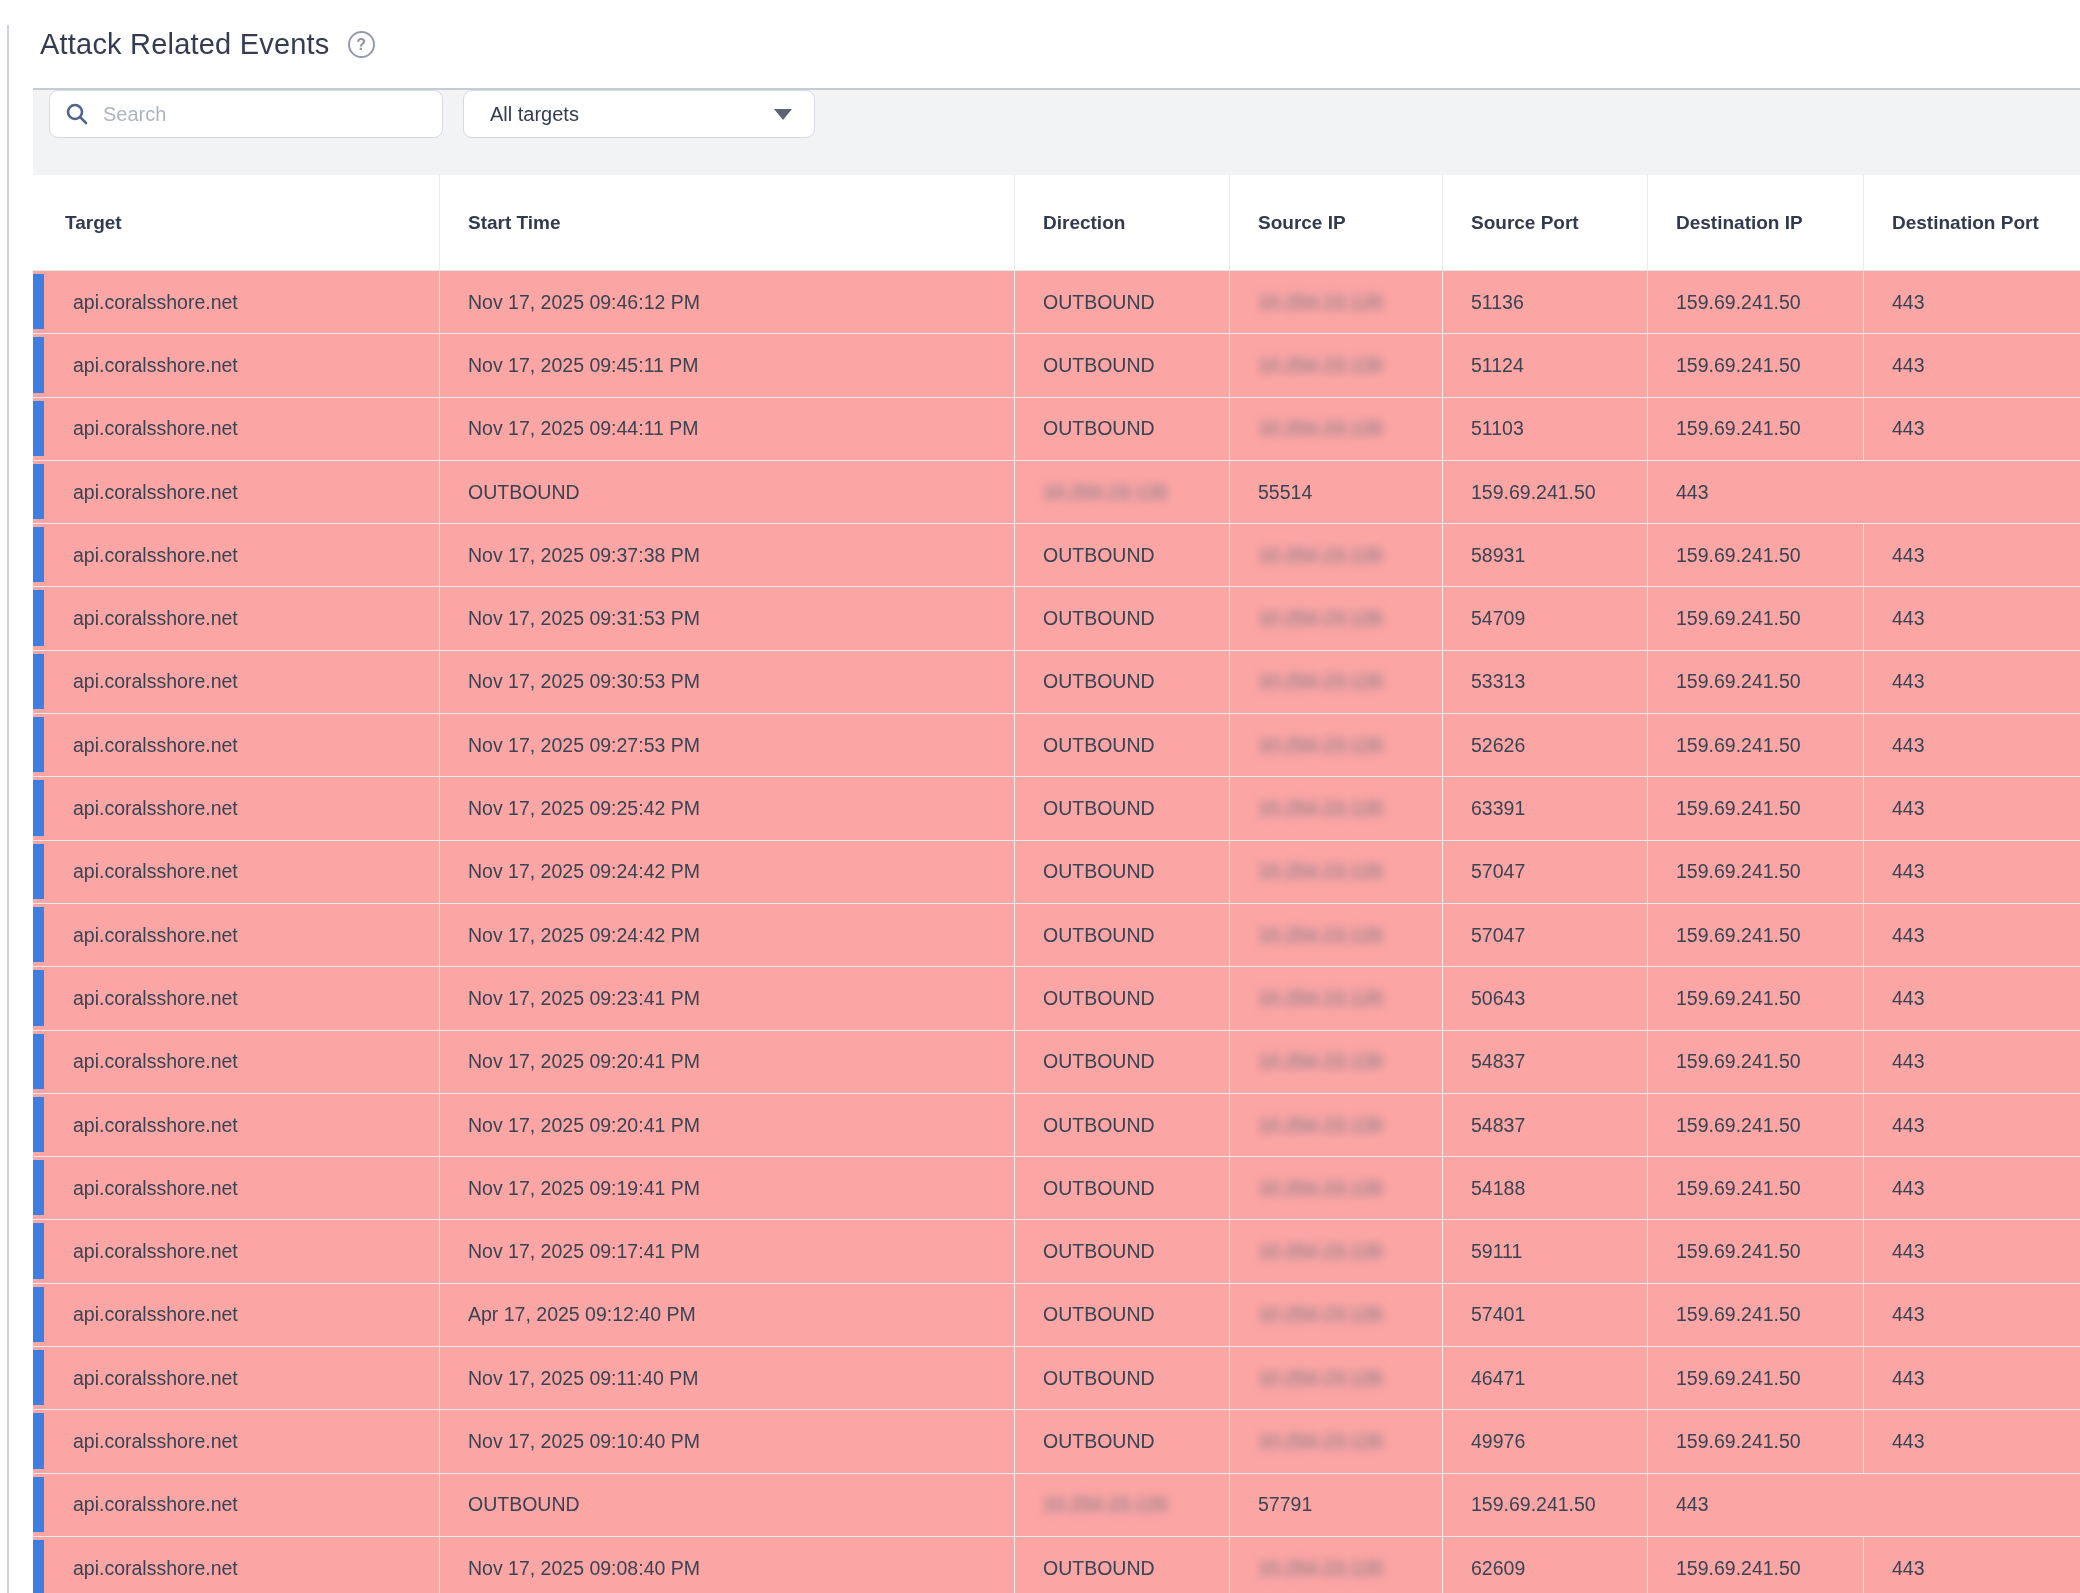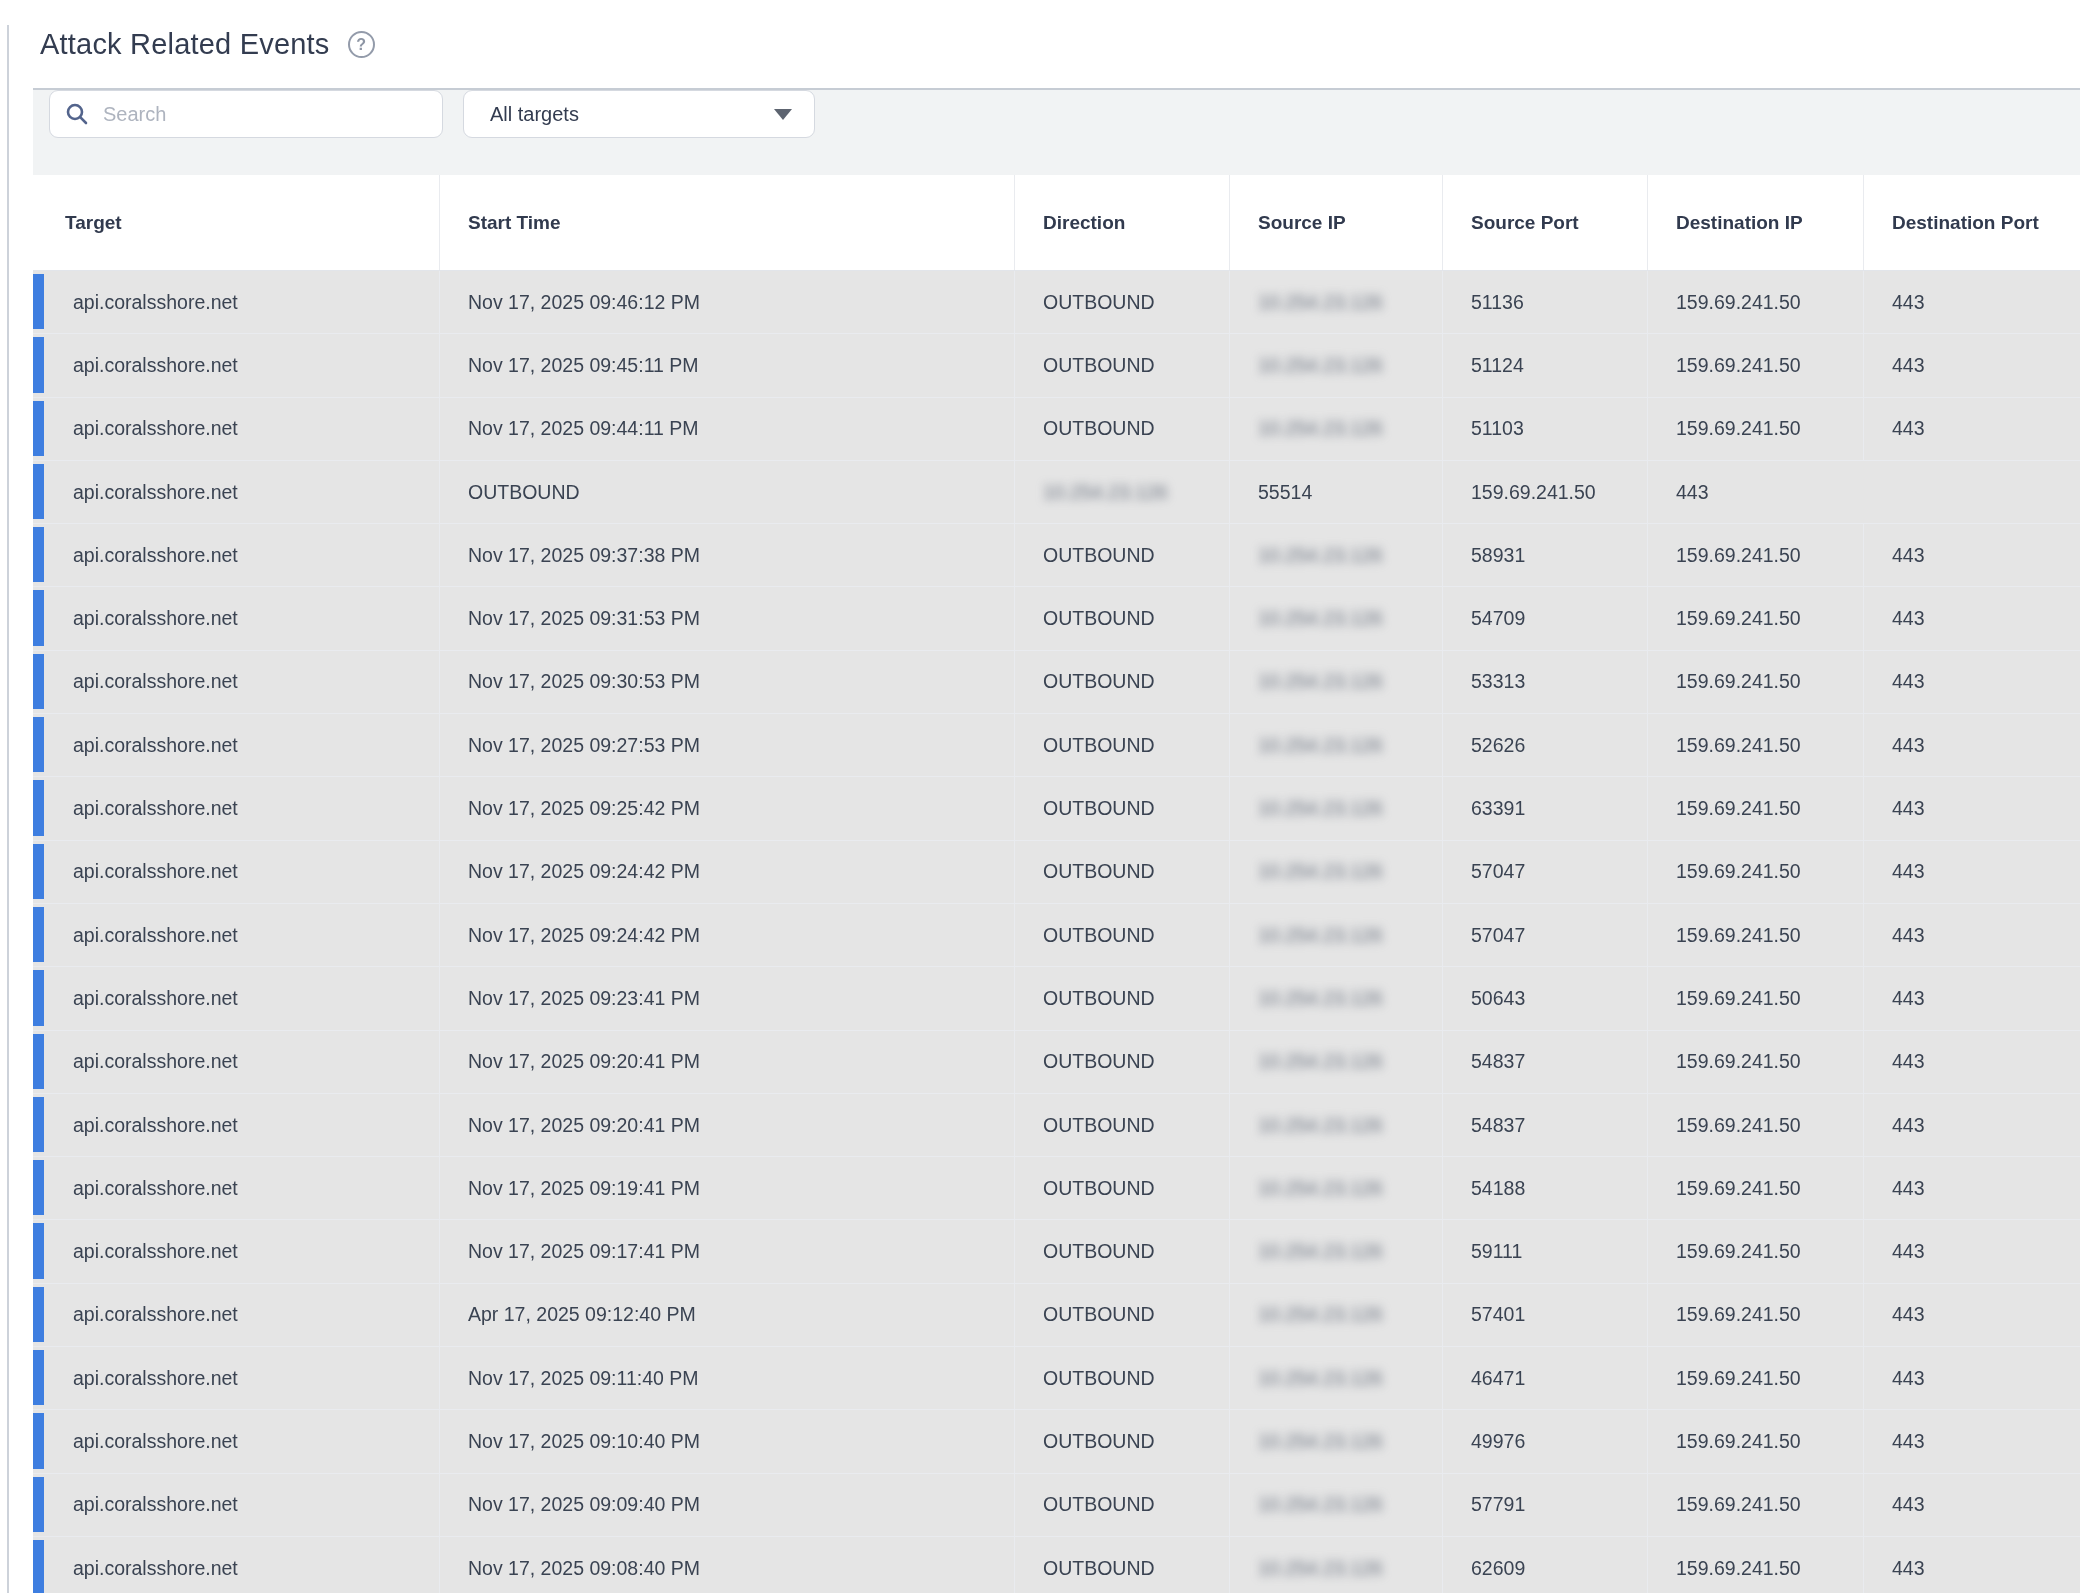--- a/index.html
+++ b/index.html
@@ -30,21 +30,21 @@
     border-top:11px solid #5d6470; }
 
   .grid-row { display:grid; grid-template-columns:407px 575px 215px 213px 205px 216px 1fr; }
   .thead { height:96px; flex:0 0 auto; background:#fff; border-bottom:1px solid #e2e5ea; }
   .th { display:flex; align-items:center; padding-left:28px; font-size:19px; font-weight:700;
     color:#313a4e; border-right:1px solid #e9ebef; }
   .th.first { padding-left:32px; }
   .th.last { border-right:none; }
 
   .tbody { flex:0 0 auto; }
-  .trow { height:63.3px; border-bottom:1px solid #e9ebef; background:#e5e5e5; }
+  .trow { height:63.3px; border-bottom:1px solid #e9ebef; background:#fca5a5; }
   .td { display:flex; align-items:center; padding-left:28px; font-size:19.5px; color:#3a4352;
     border-right:1px solid #e9ebef; overflow:hidden; white-space:nowrap; }
   .td.last { border-right:none; }
   .td-target { padding-left:40px; position:relative; }
   .risk-bar { position:absolute; left:0; top:3px; bottom:4px; width:11px; background:#3e7ee0; }
 
   .blurred { filter:blur(5px); color:#69717f; }
 
   .partial-row { height:8px; background:#e9eef5; position:relative; flex:0 0 auto; }
   .partial-row .risk-bar { top:1px; bottom:0; }
@@ -560,23 +560,20 @@
       <span>443</span>
     </div>
   </div>
 
   <div class="grid-row trow">
     <div class="td td-target">
       <span class="risk-bar"></span>
       <span>api.coralsshore.net</span>
     </div>
     <div class="td">
-      <span>Nov 17, 2025 09:09:40 PM</span>
-    </div>
-    <div class="td">
       <span>OUTBOUND</span>
     </div>
     <div class="td">
       <span class="blurred">10.254.23.126</span>
     </div>
     <div class="td">
       <span>57791</span>
     </div>
     <div class="td">
       <span>159.69.241.50</span>

